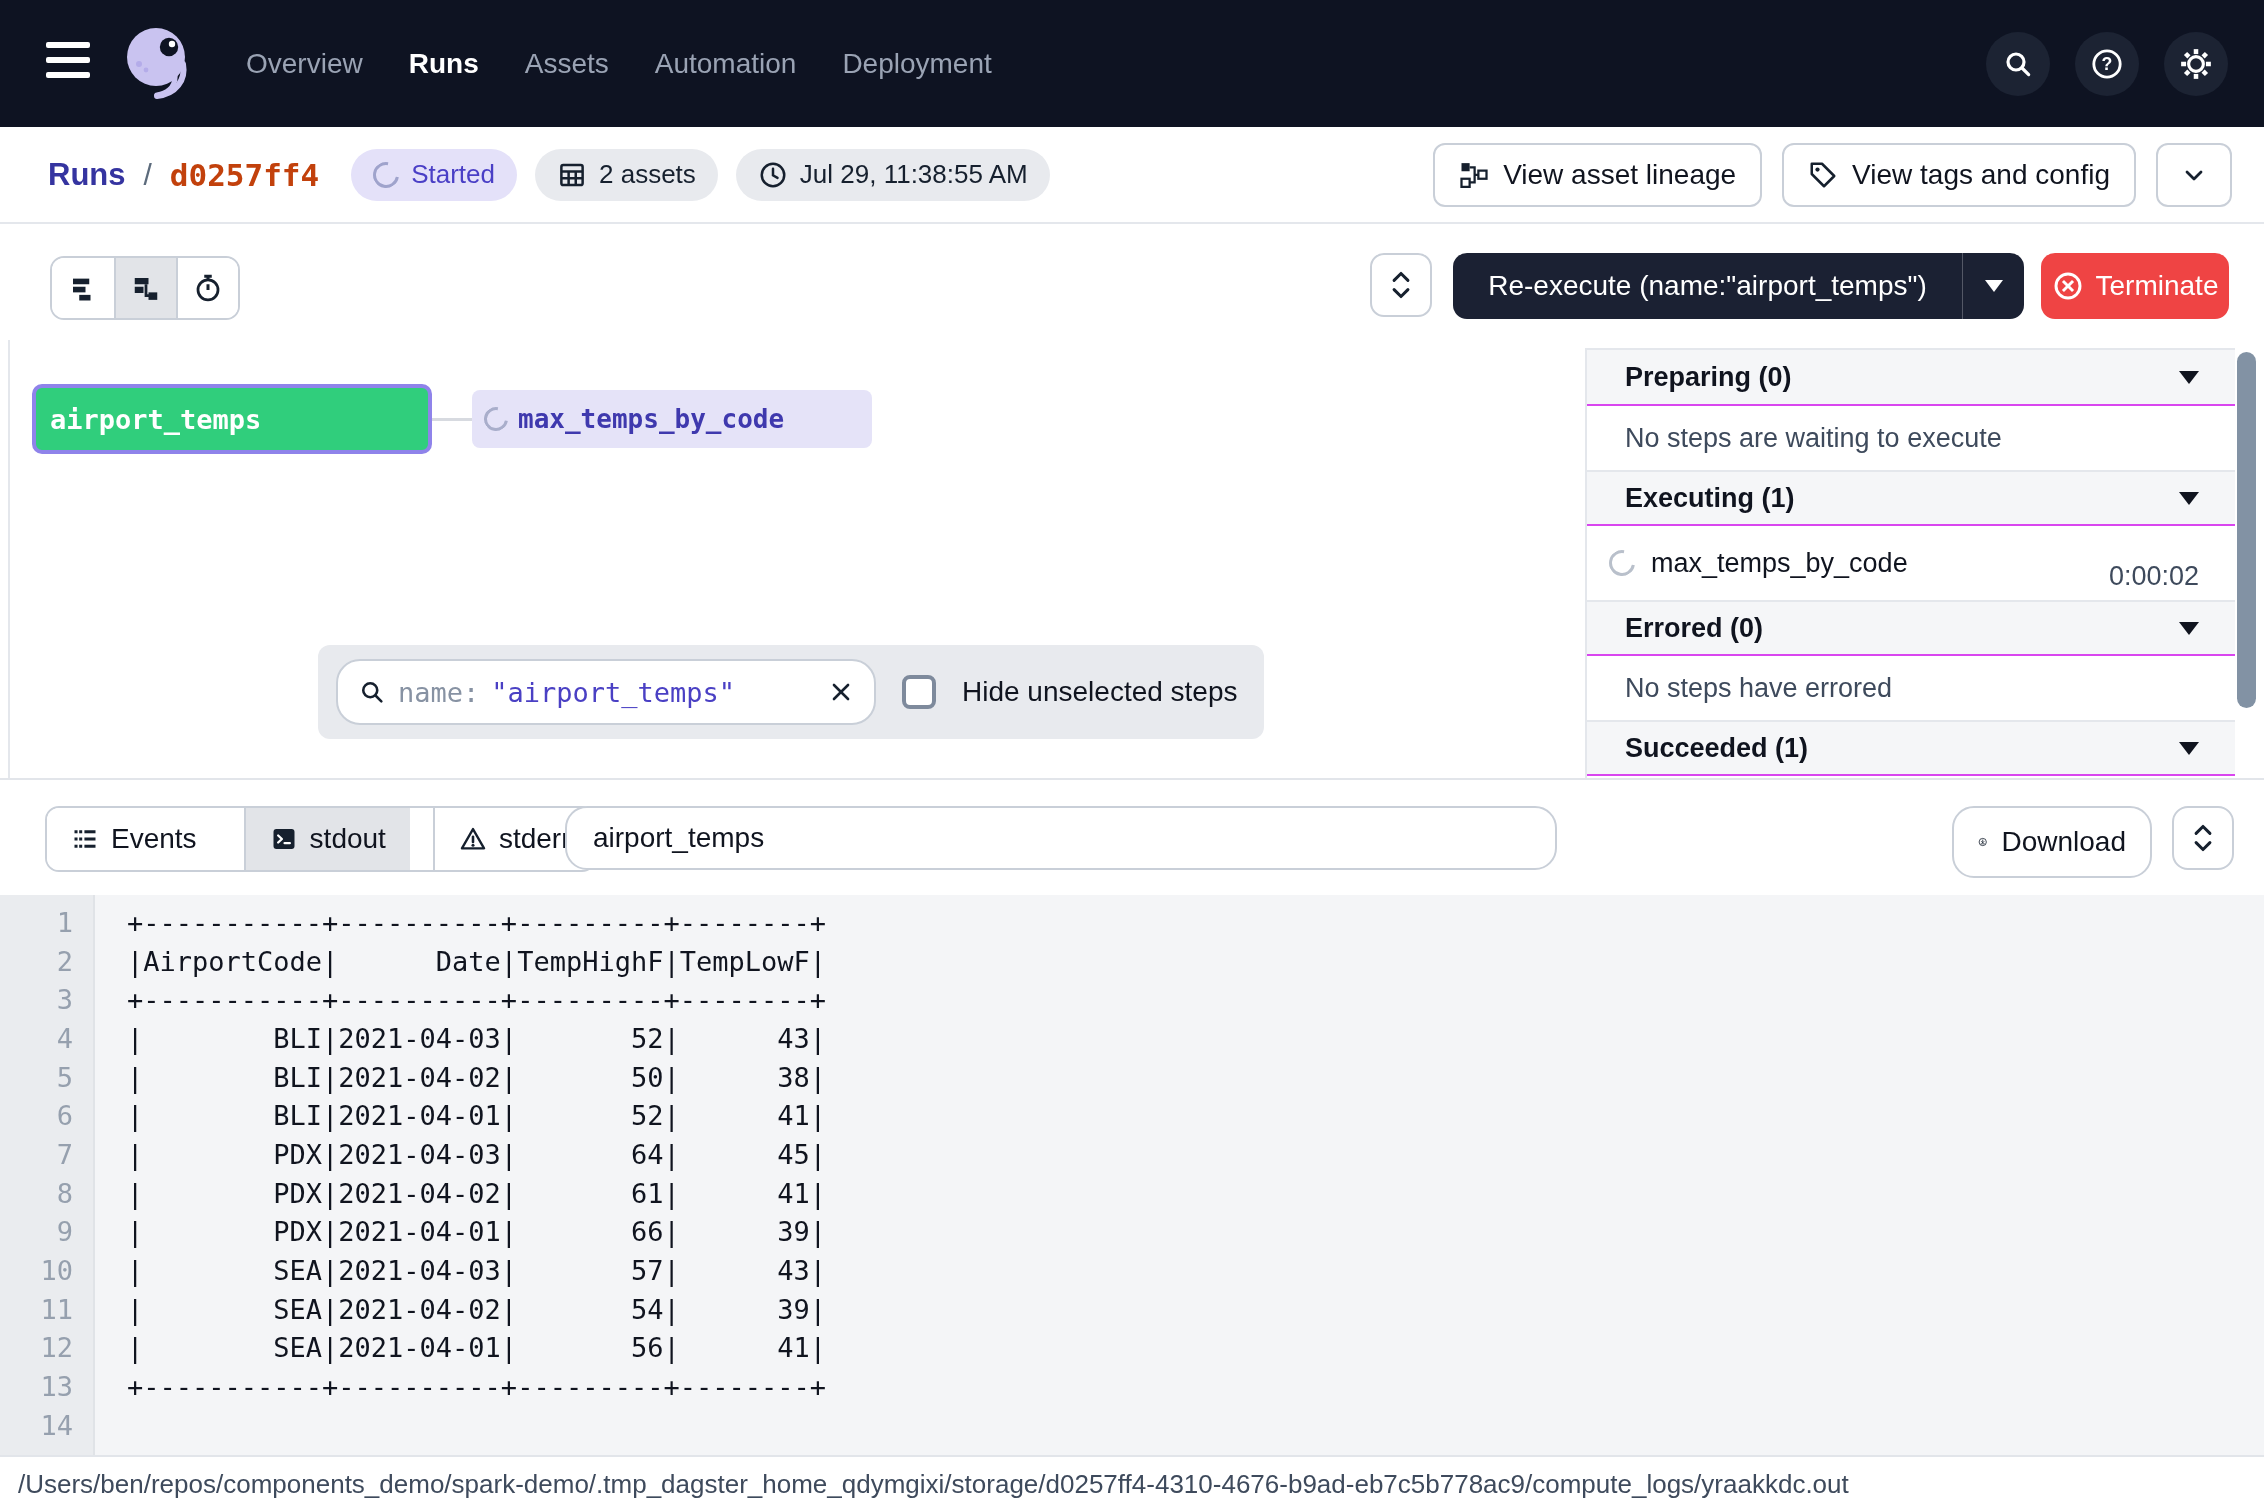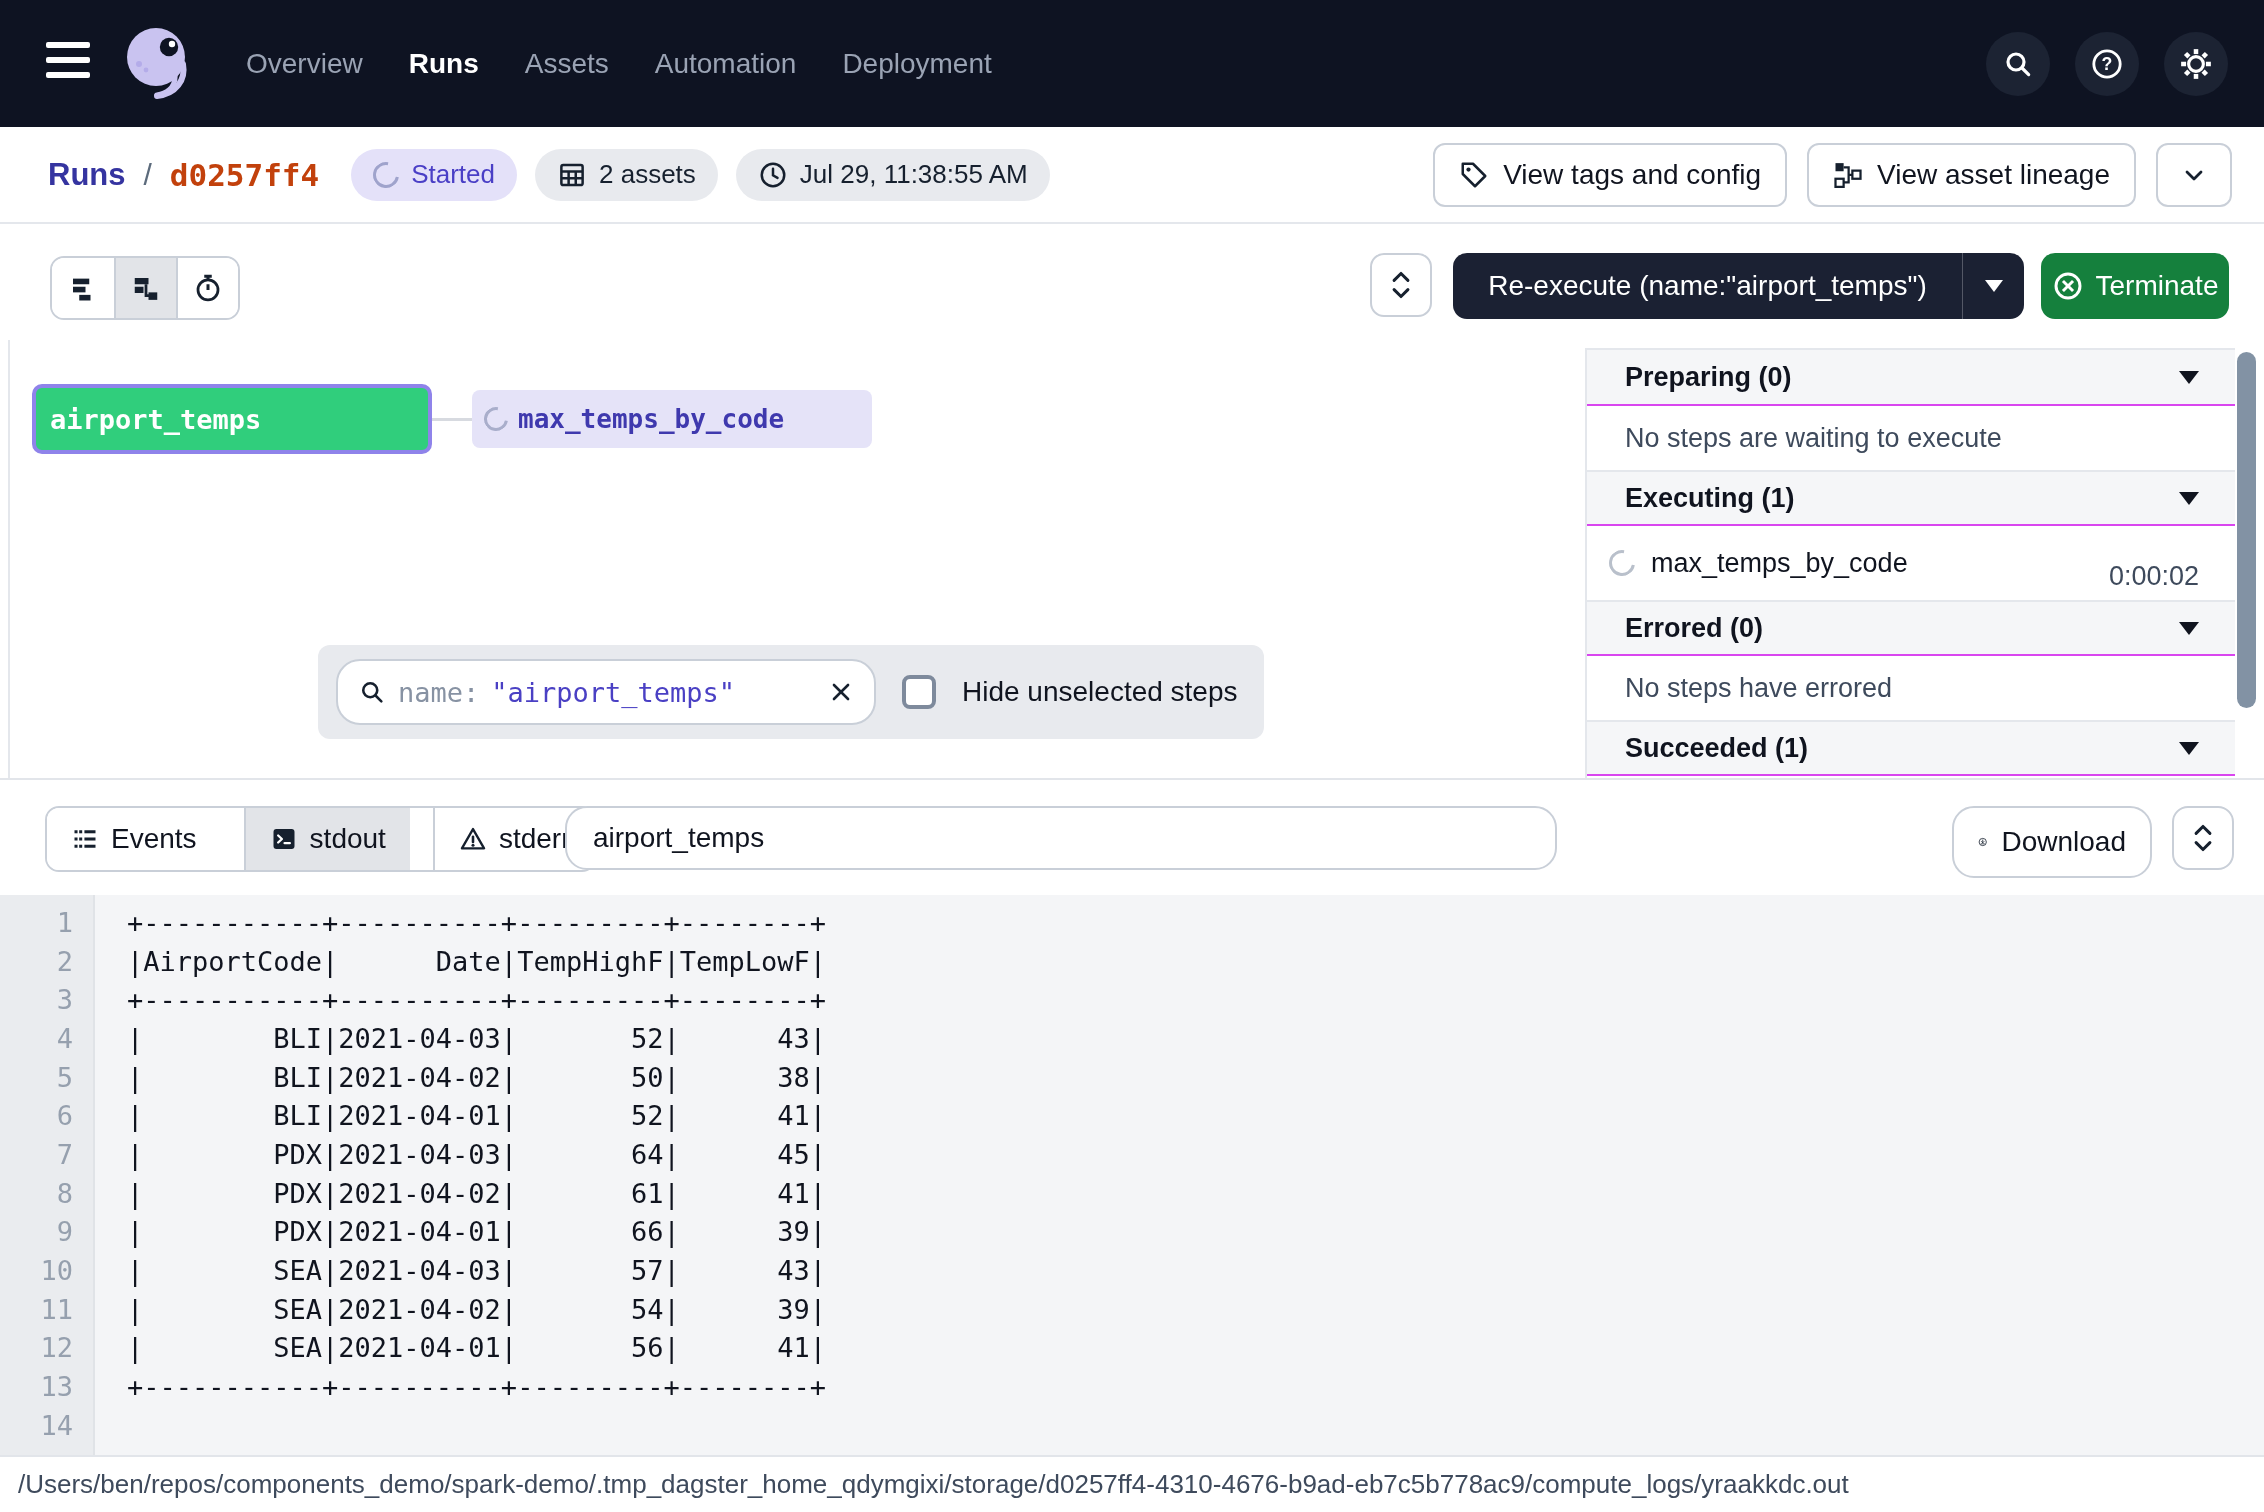--- a/index.html
+++ b/index.html
@@ -38,21 +38,21 @@
   
   .seg-group { position:absolute; left:50px; top:256px; display:flex; border:2px solid #C9CFD8; border-radius:14px; overflow:hidden; background:#fff; }
   .seg-btn { width:62px; height:60px; display:flex; align-items:center; justify-content:center; cursor:pointer; background:#fff; }
   .seg-btn + .seg-btn { border-left:2px solid #C9CFD8; }
   .seg-btn.selected { background:#E2E4E8; }
   .expand-btn { position:absolute; width:62px; height:64px; background:#fff; border:2px solid #C9CFD8; border-radius:14px; display:flex; align-items:center; justify-content:center; cursor:pointer; }
   .reexec { position:absolute; left:1453px; top:253px; width:571px; height:66px; background:#1B2133; border-radius:14px; display:flex; align-items:center; color:#fff; cursor:pointer; }
   .reexec-label { flex:1; text-align:center; font-size:28px; padding:0 18px; white-space:nowrap; }
   .reexec-caret-zone { width:62px; height:100%; border-left:1px solid rgba(255,255,255,.25); display:flex; align-items:center; justify-content:center; }
   .caret-down-w { width:0; height:0; border-left:9px solid transparent; border-right:9px solid transparent; border-top:12px solid #fff; }
-  .terminate { position:absolute; left:2041px; top:253px; width:188px; height:66px; background:#15803d; border-radius:14px; display:flex; align-items:center; justify-content:center; gap:12px; color:#fff; font-size:28px; cursor:pointer; }
+  .terminate { position:absolute; left:2041px; top:253px; width:188px; height:66px; background:#ef4444; border-radius:14px; display:flex; align-items:center; justify-content:center; gap:12px; color:#fff; font-size:28px; cursor:pointer; }
 
   
   .gantt-left-line { position:absolute; left:8px; top:340px; width:2px; height:438px; background:#E4E7EC; }
   .gantt-box1 { position:absolute; left:32px; top:384px; width:400px; height:70px; background:#30CE7C; border:4px solid #8F83EA; border-radius:10px; display:flex; align-items:center; padding-left:14px; font-size:27px; font-weight:bold; color:#fff; cursor:pointer; }
   .gantt-connector { position:absolute; left:432px; top:418px; width:40px; height:3px; background:#D7DAE0; }
   .gantt-box2 { position:absolute; left:472px; top:390px; width:400px; height:58px; background:#E5E3F8; border-radius:8px; display:flex; align-items:center; gap:10px; padding-left:12px; font-size:26px; font-weight:bold; color:#3F39AE; cursor:pointer; }
   .gantt-box2 .spinner { width:24px; height:24px; border-width:3px; border-color:#A9AECB; border-right-color:transparent; }
 
   
   .filterbar { position:absolute; left:318px; top:645px; width:946px; height:94px; background:#E8EAEE; border-radius:12px; display:flex; align-items:center; padding:0 18px; gap:26px; }
@@ -186,33 +186,33 @@
         <svg width="30" height="30" viewBox="0 0 24 24">
             <circle cx="12" cy="12" r="9" stroke="#16202E" stroke-width="2" fill="none"></circle>
             <path d="M12 7v5.3l3.6 2" stroke="#16202E" stroke-width="2" fill="none" stroke-linecap="round"></path>
           </svg>
         <span>Jul 29, 11:38:55 AM</span>
       </span>
     </div>
     <div class="header-actions">
       <div class="btn-outline">
         <svg width="30" height="30" viewBox="0 0 24 24">
-            <path d="M3 3h8.2L21 12.8 12.8 21 3 11.2z" stroke="#16202E" stroke-width="2" fill="none" stroke-linejoin="round"></path>
-            <circle cx="7.6" cy="7.6" r="1.7" fill="#16202E"></circle>
-          </svg>
-        <span>View tags and config</span>
-      </div>
-      <div class="btn-outline">
-        <svg width="30" height="30" viewBox="0 0 24 24">
             <rect x="2" y="2.5" width="6.5" height="6.5" fill="#16202E"></rect>
             <rect x="2" y="15" width="6.5" height="6.5" stroke="#16202E" stroke-width="1.8" fill="none"></rect>
             <rect x="15.5" y="8.5" width="6.5" height="6.5" stroke="#16202E" stroke-width="1.8" fill="none"></rect>
             <path d="M8.5 5.8h4v12h-4M12.5 11.8h3" stroke="#16202E" stroke-width="1.8" fill="none"></path>
           </svg>
         <span>View asset lineage</span>
+      </div>
+      <div class="btn-outline">
+        <svg width="30" height="30" viewBox="0 0 24 24">
+            <path d="M3 3h8.2L21 12.8 12.8 21 3 11.2z" stroke="#16202E" stroke-width="2" fill="none" stroke-linejoin="round"></path>
+            <circle cx="7.6" cy="7.6" r="1.7" fill="#16202E"></circle>
+          </svg>
+        <span>View tags and config</span>
       </div>
       <div class="btn-outline square">
         <svg width="28" height="28" viewBox="0 0 24 24">
             <path d="M6 9.5l6 6 6-6" stroke="#16202E" stroke-width="2.4" fill="none" stroke-linecap="round" stroke-linejoin="round"></path>
           </svg>
       </div>
     </div>
   </div>
 
   <div class="seg-group">

